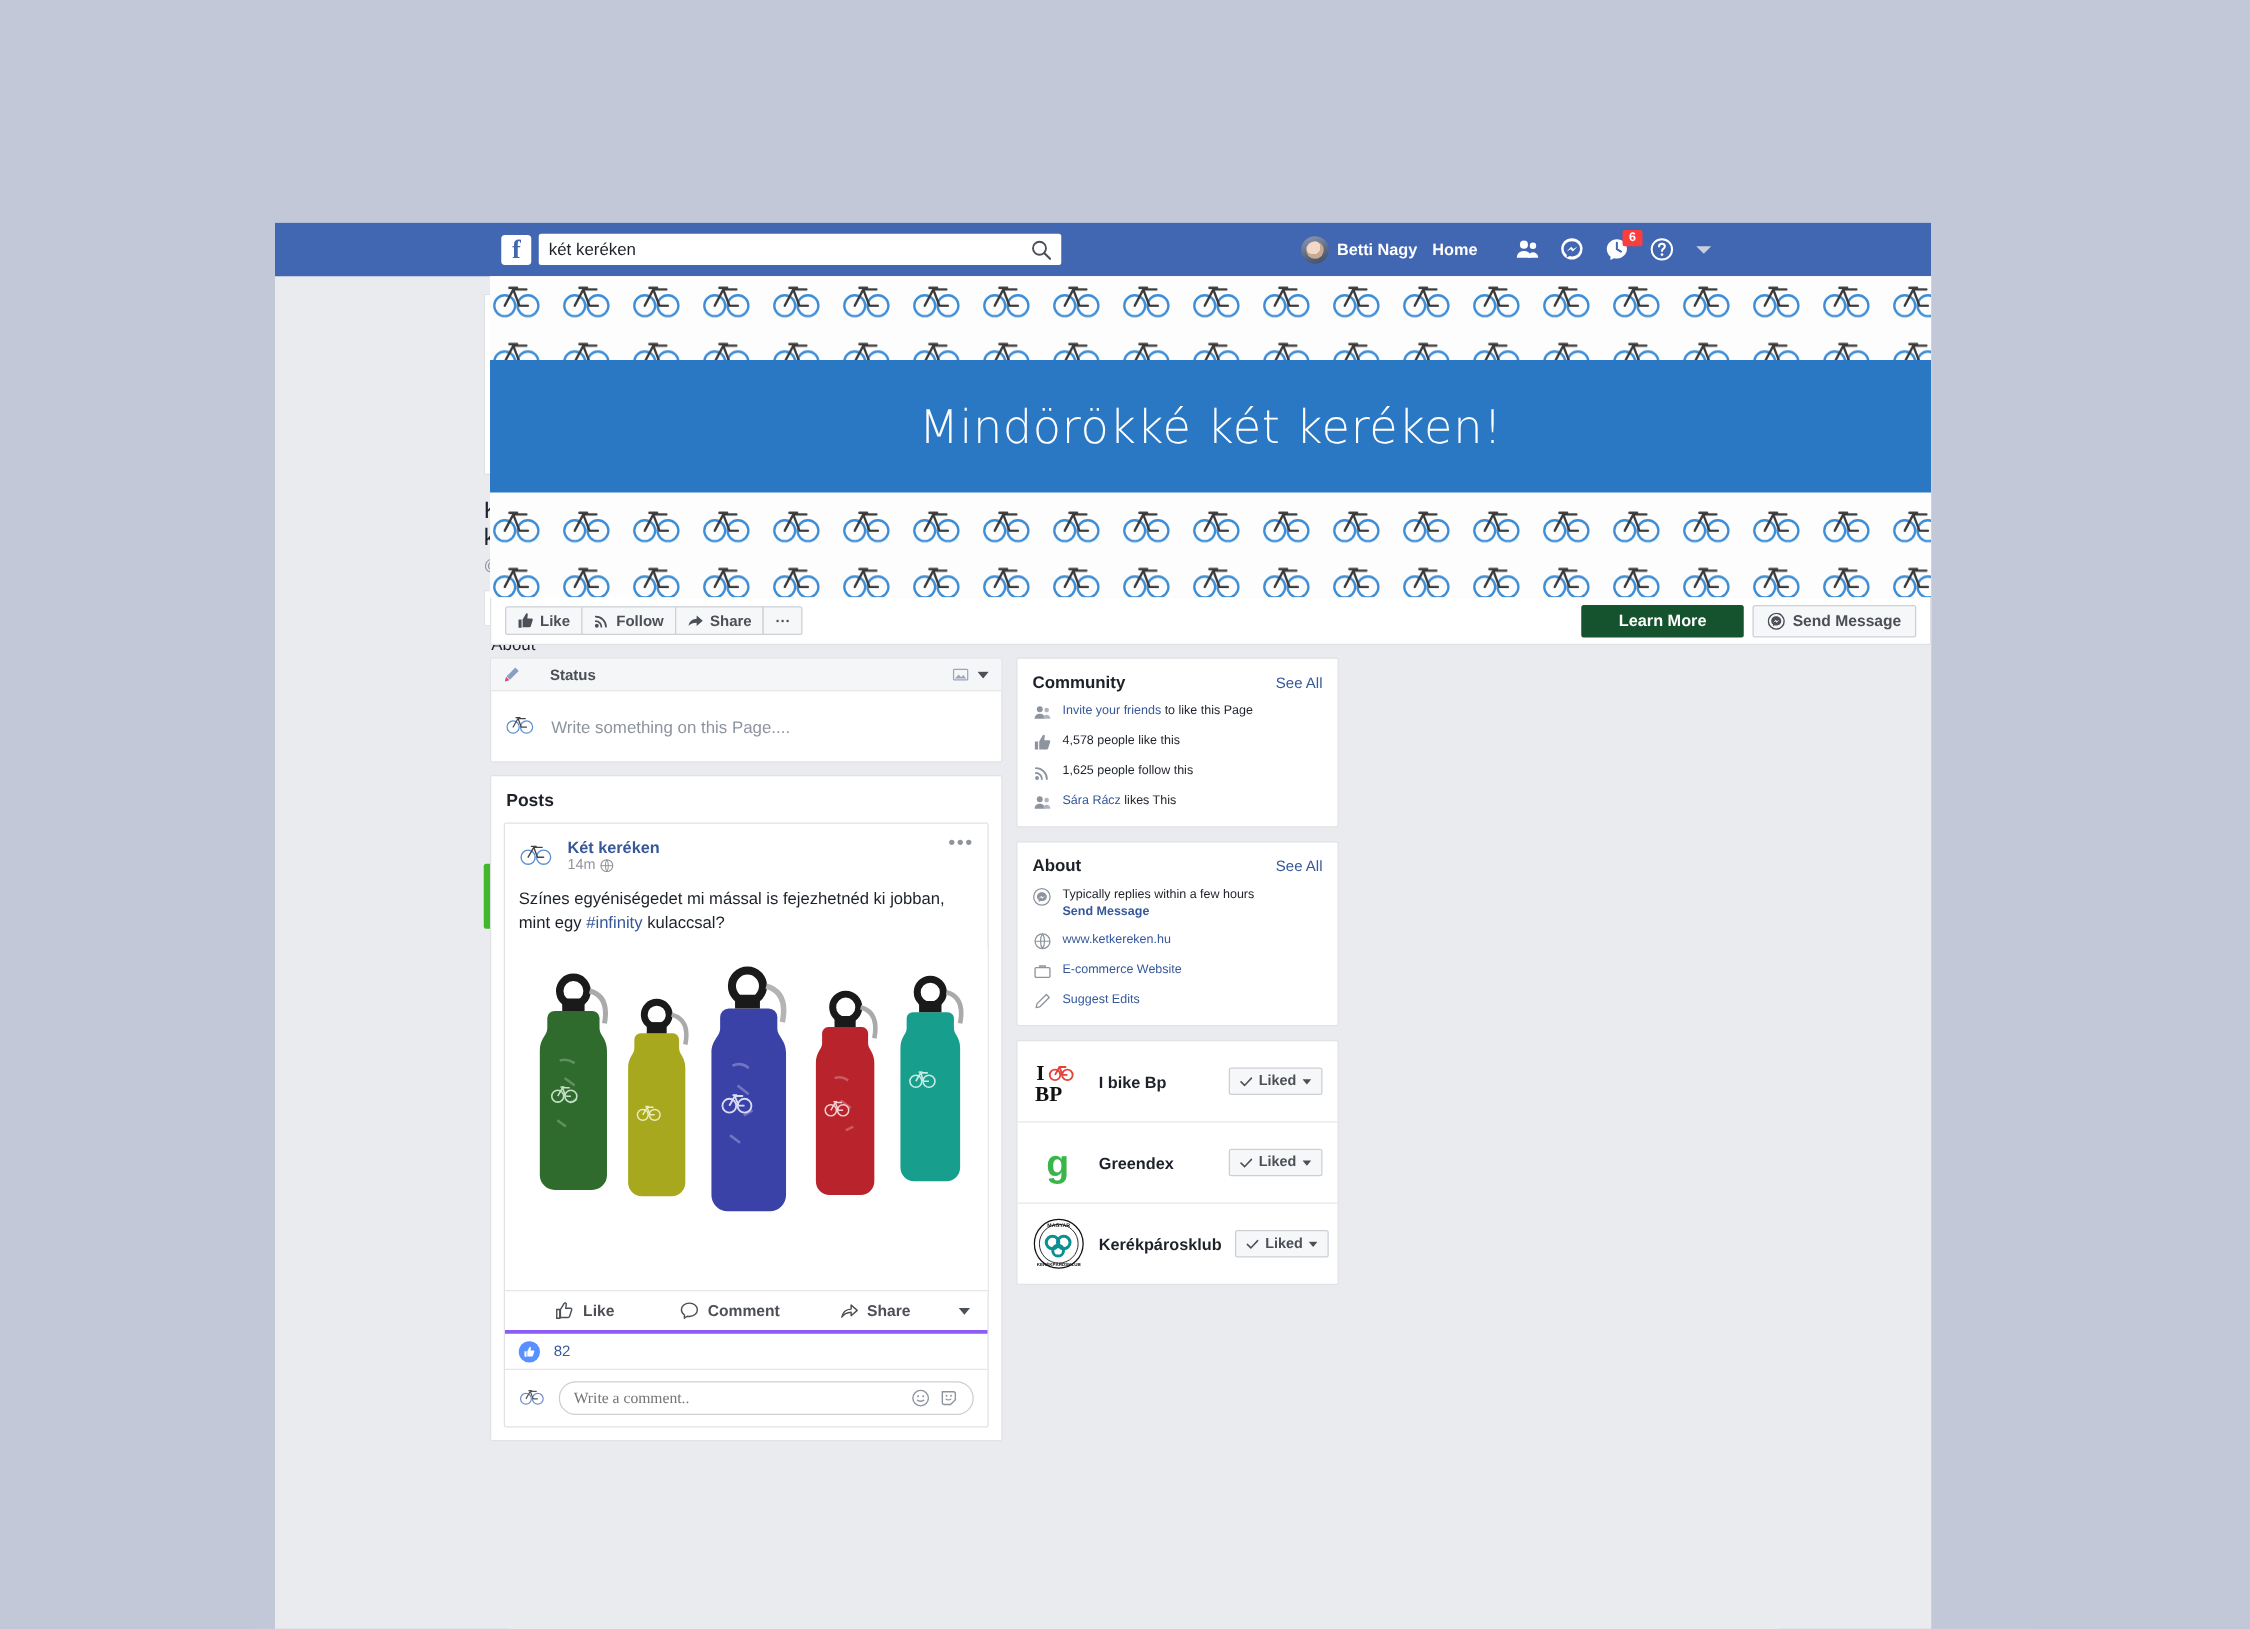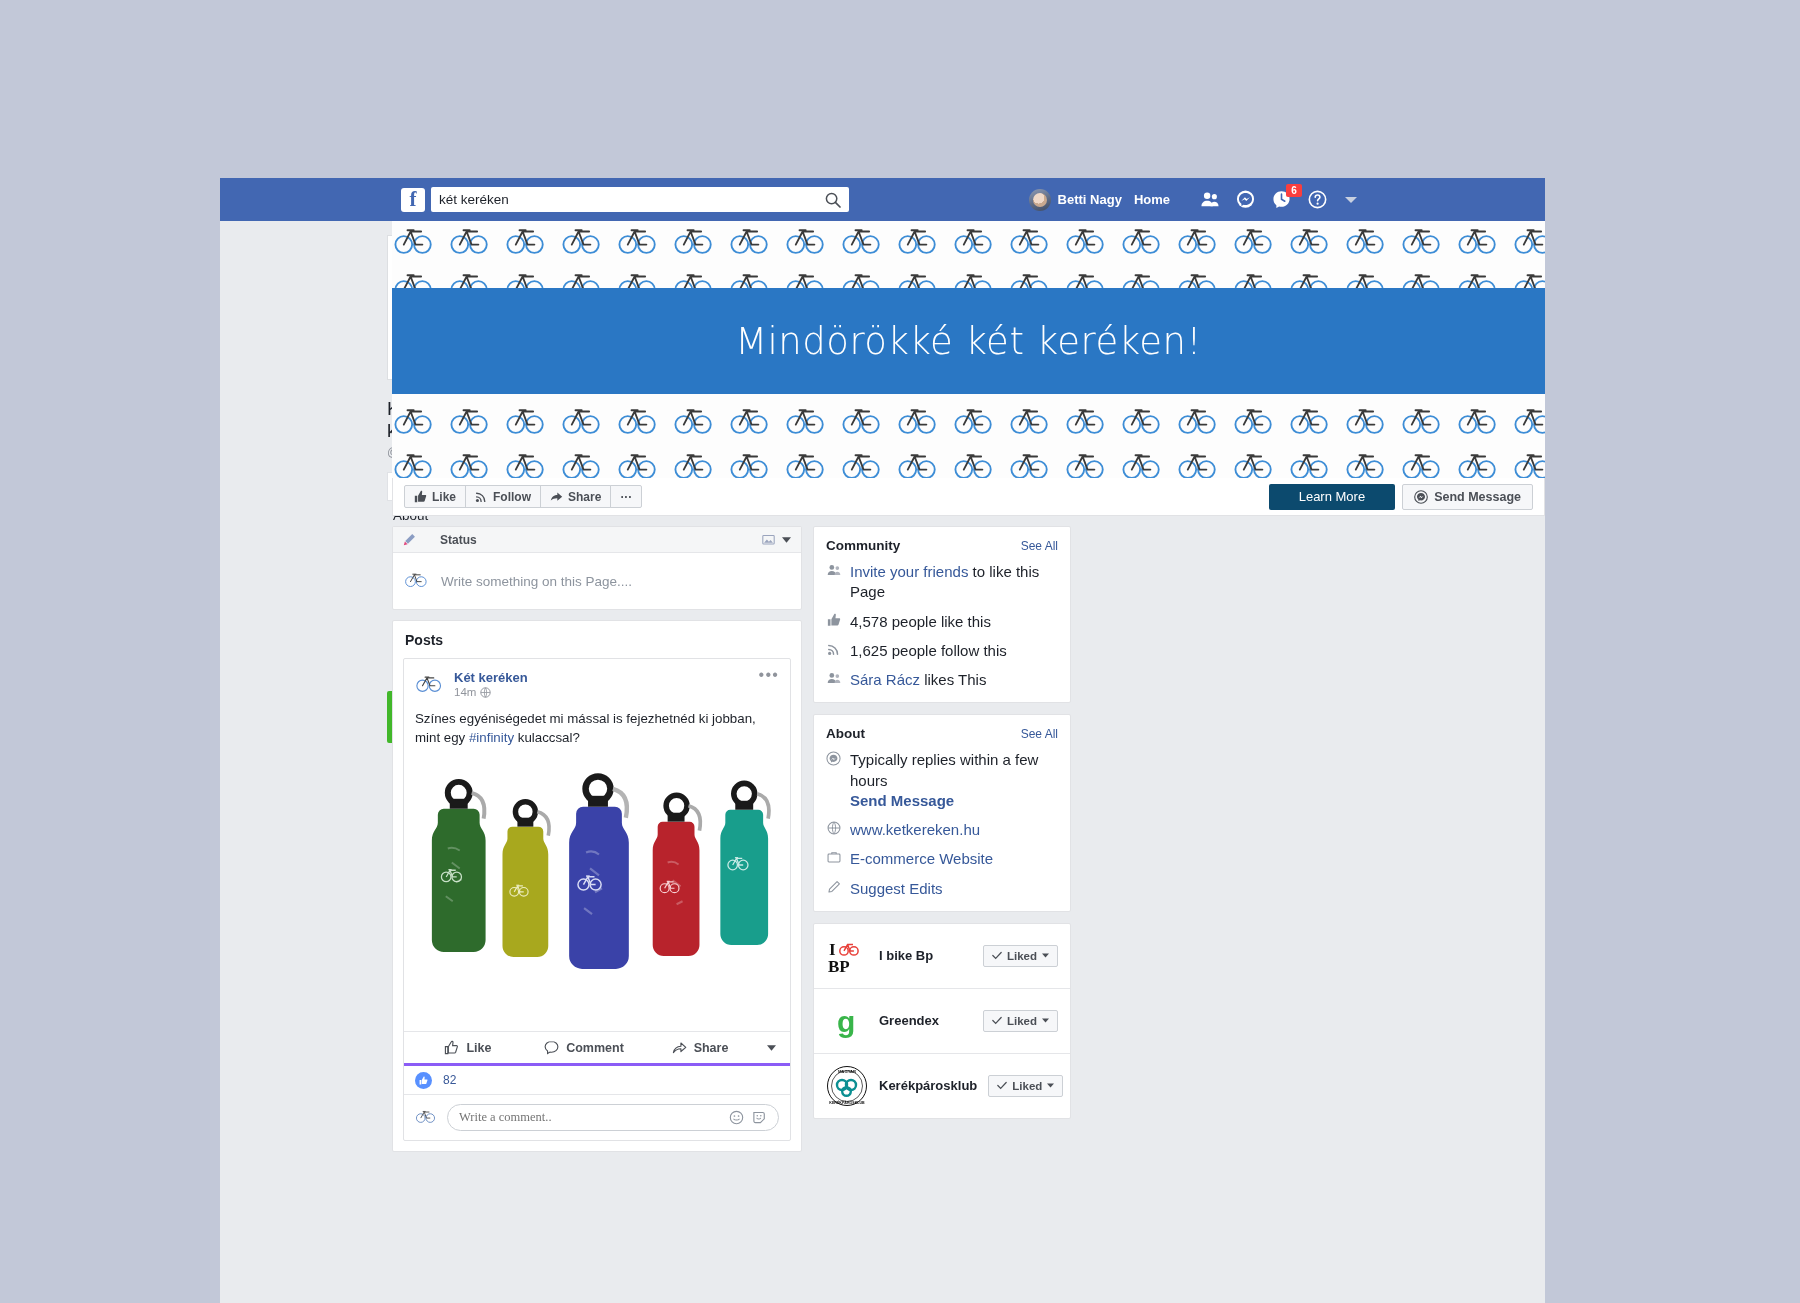--- a/index.html
+++ b/index.html
@@ -35,21 +35,21 @@
     border-radius: 2px; display: flex; align-items: center;
     padding: 0 8px; position: relative;
   }
   .search-box input {
     border: none; outline: none; flex: 1; font-size: 13.5px;
     color: #1d2129; font-family: "Liberation Sans", sans-serif;
     background: transparent;
   }
   .search-icon { width: 16px; height: 16px; flex: 0 0 16px; }
   .nav-right {
-    position: absolute; right: 188px; top: 0; height: 43px;
+    position: absolute; right: 176px; top: 0; height: 43px;
     display: flex; align-items: center; gap: 0;
   }
   .avatar-sm {
     width: 22px; height: 22px; border-radius: 50%;
     background: linear-gradient(160deg,#8e9bb5 0%,#5d6b85 55%,#3f4b63 100%);
     overflow: hidden; position: relative; flex: 0 0 22px;
   }
   .avatar-sm::after {
     content:''; position:absolute; left:4px; top:4px; width:14px; height:14px;
     border-radius:50%; background: radial-gradient(circle at 40% 35%, #f0d9c8 0 45%, #c9a98f 46% 100%);
@@ -129,21 +129,21 @@
   .gbtn {
     border: 1px solid #ccd0d5; background: #f6f7f9; color: #4b4f56;
     font-size: 12px; font-weight: bold; height: 23px;
     display: flex; align-items: center; gap: 5px; padding: 0 9px;
     margin-left: -1px; cursor: pointer;
   }
   .gbtn:first-child { margin-left: 0; border-radius: 2px 0 0 2px; }
   .gbtn.sq { padding: 0 9px; border-radius: 0 2px 2px 0; }
   .right-btns { display: flex; gap: 7px; }
   .primary-btn {
-    background: #0c4a6e; color: #fff; font-size: 13px; font-weight: normal;
+    background: #14532d; color: #fff; font-size: 13px; font-weight: bold;
     height: 26px; padding: 0 30px; display: flex; align-items: center;
     justify-content: center; border-radius: 2px; cursor: pointer;
   }
   .ghost-btn {
     background: #f6f7f9; border: 1px solid #ccd0d5; color: #4b4f56;
     font-size: 12.5px; font-weight: bold; height: 26px; padding: 0 11px;
     display: flex; align-items: center; gap: 6px; border-radius: 2px; cursor: pointer;
   }
 
   
@@ -212,21 +212,21 @@
   }
 
   
   .side-card { margin-bottom: 11px; padding: 11px 12px 12px 12px; }
   .side-head {
     display: flex; align-items: center; justify-content: space-between;
     margin-bottom: 9px;
   }
   .side-title { font-size: 13.5px; font-weight: bold; color: #1d2129; }
   .see-all { font-size: 12px; color: #365899; cursor: pointer; }
-  .side-row { display: flex; align-items: flex-start; gap: 9px; margin-bottom: 9px; font-size: 15px; color: #1d2129; line-height: 1.35; }
+  .side-row { display: flex; align-items: flex-start; gap: 9px; margin-bottom: 9px; font-size: 10px; color: #1d2129; line-height: 1.35; }
   .side-row:last-child { margin-bottom: 0; }
   .side-row .ico { width: 15px; flex: 0 0 15px; display:flex; align-items:center; justify-content:center; padding-top:1px; }
   .lnk { color: #365899; cursor: pointer; }
   .lnk-b { color: #365899; font-weight: bold; cursor: pointer; }
 
   .pl-card { padding: 0; margin-bottom: 11px; }
   .pl-head {
     display: flex; align-items: center; justify-content: space-between;
     padding: 11px 12px; border-bottom: 1px solid #e5e6e9;
   }

